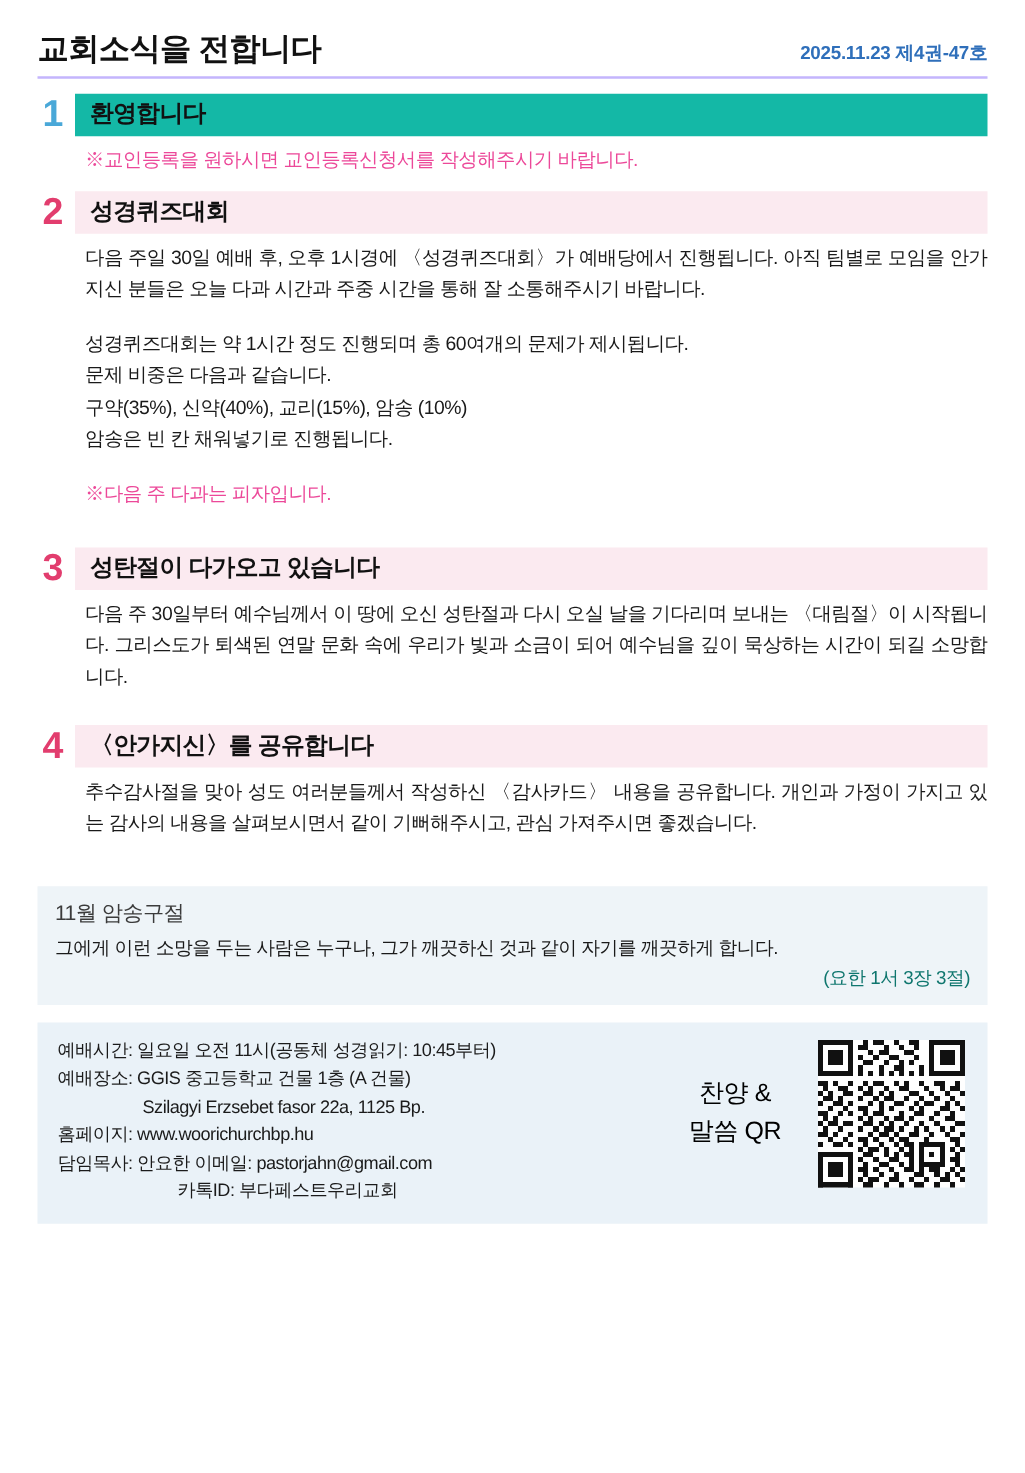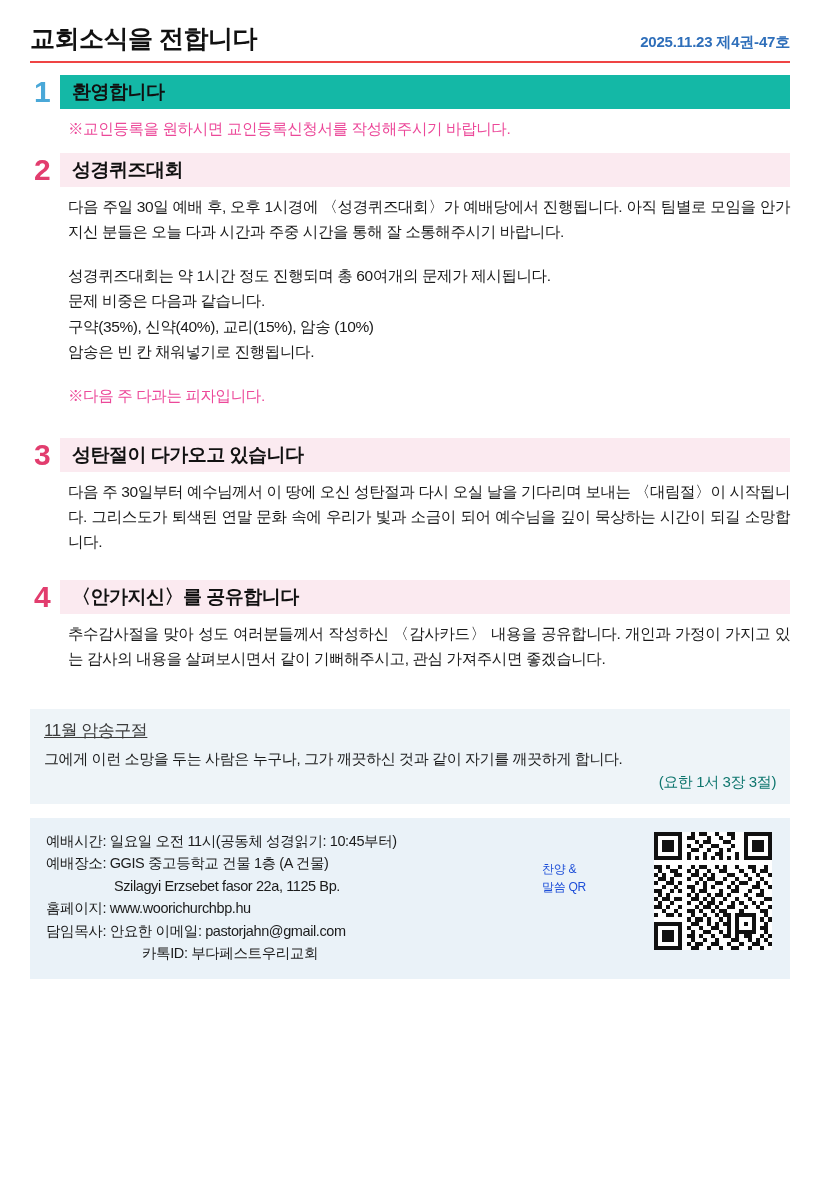--- a/index.html
+++ b/index.html
@@ -22,21 +22,21 @@
     padding: 22px 30px 10px 30px;
     position: relative;
   }
 
   
   .header {
     display: flex;
     align-items: baseline;
     justify-content: space-between;
     padding-bottom: 6px;
-    border-bottom: 2px solid #ef4444;
+    border-bottom: 2px solid #c4b5fd;
   }
   .header-title {
     font-size: 25px;
     font-weight: bold;
     letter-spacing: -0.5px;
     color: #111;
   }
   .header-issue {
     font-size: 15px;
     color: #2f6fba;
@@ -101,21 +101,20 @@
   .verse-block {
     margin-top: 38px;
     background: #eef4f8;
     padding: 10px 14px 12px 14px;
   }
   .verse-title {
     font-size: 17px;
     color: #3b3b3b;
     letter-spacing: -0.5px;
     margin-bottom: 6px;
-    text-decoration: underline;
   }
   .verse-text {
     font-size: 15px;
     letter-spacing: -0.4px;
     line-height: 1.5;
     color: #1a1a1a;
   }
   .verse-ref {
     font-size: 15px;
     text-align: right;
@@ -139,25 +138,26 @@
     flex: 1;
     font-size: 14.5px;
     line-height: 1.55;
     letter-spacing: -0.4px;
     color: #1b1b1b;
   }
   .footer-info .indent { padding-left: 68px; }
   .footer-info .indent2 { padding-left: 96px; }
   .footer-qr-label {
     width: 92px;
-    font-size: 12px;
+    font-size: 20px;
     line-height: 1.5;
     letter-spacing: -0.3px;
-    color: #1d4ed8;
+    color: #000000;
     padding-top: 30px;
+    text-align: center;
   }
   .qr-wrap {
     width: 120px;
     padding-top: 2px;
   }
   .qr {
     width: 118px;
     height: 118px;
     display: block;
   }

